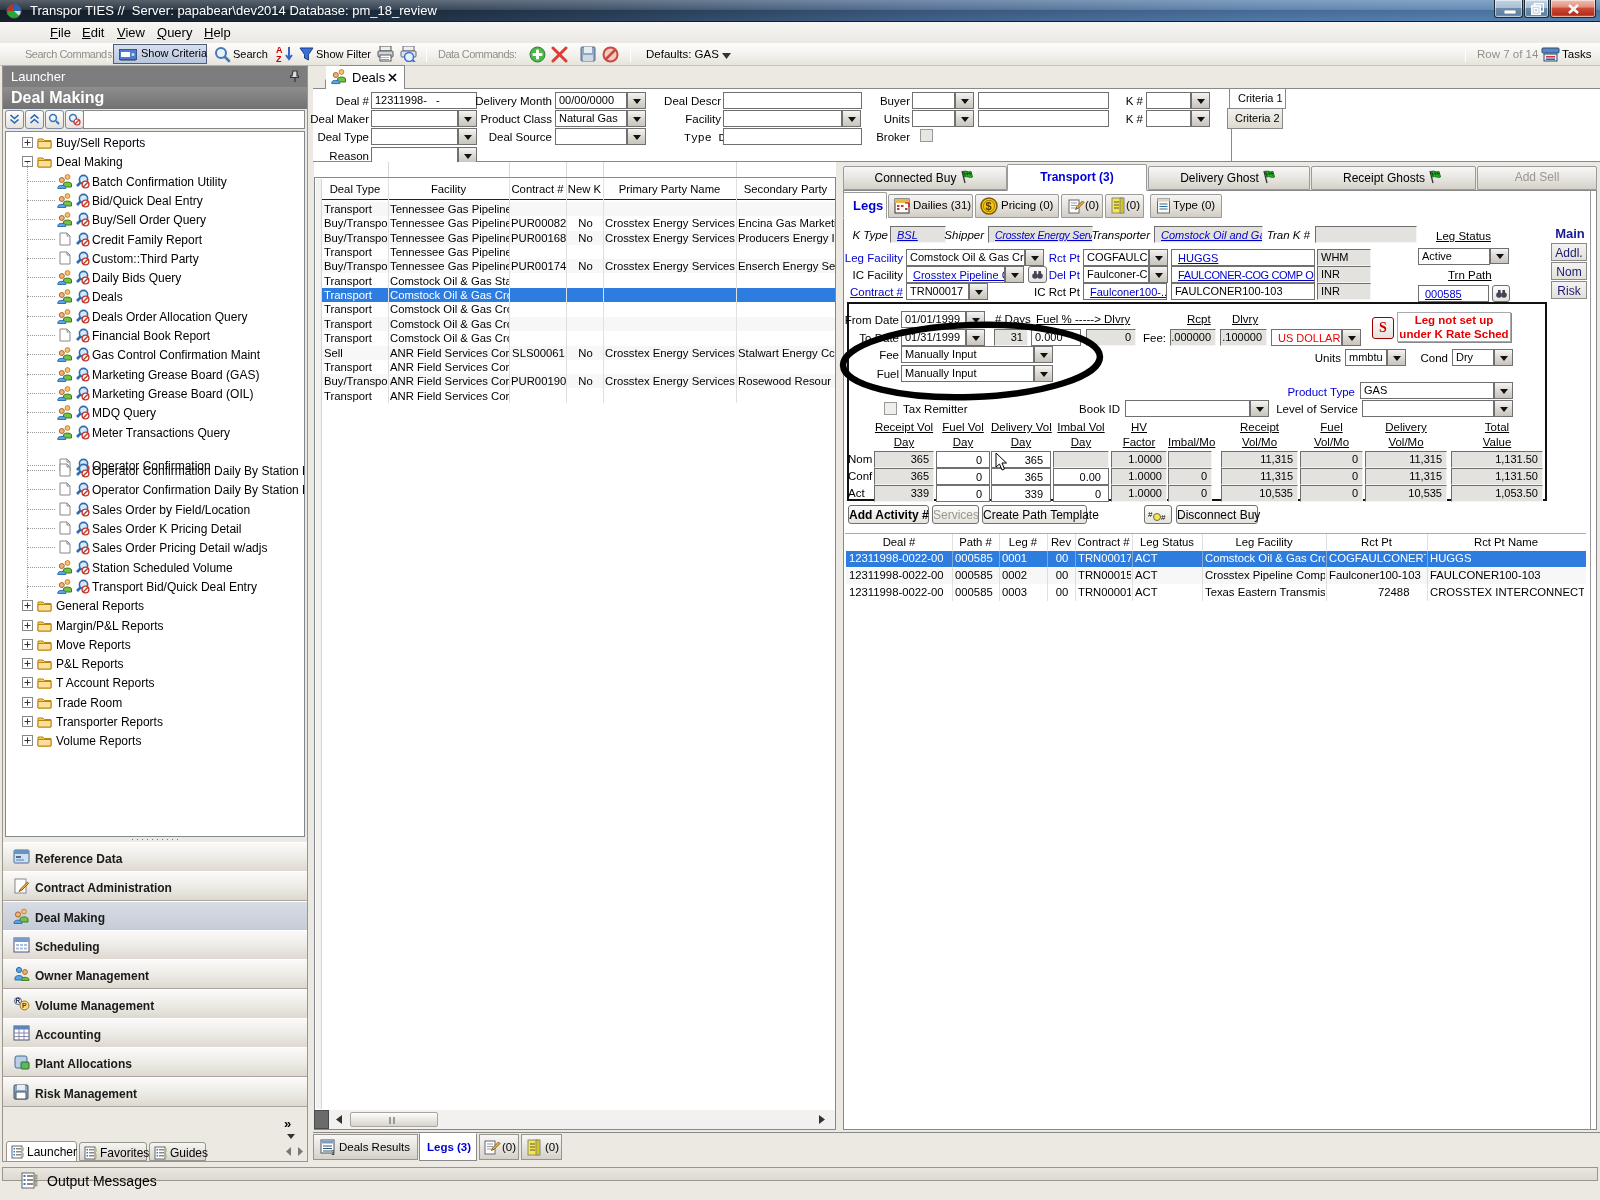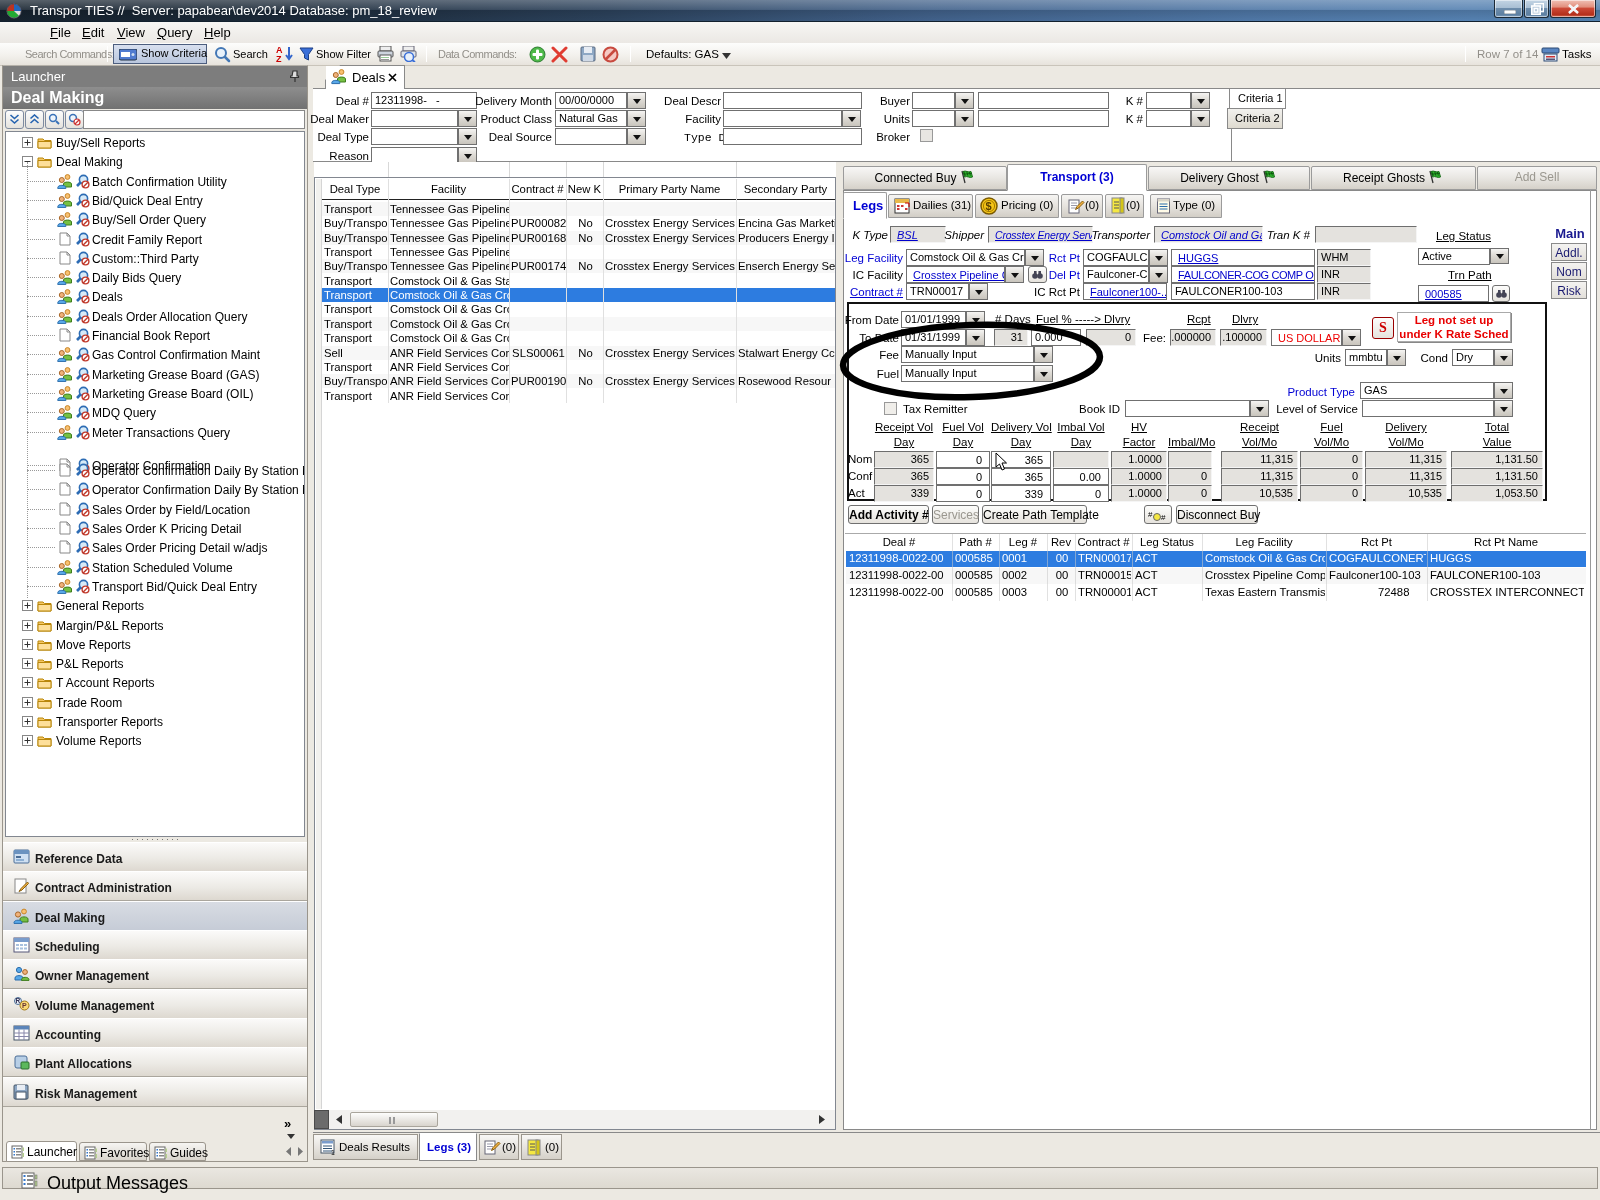--- a/index.html
+++ b/index.html
@@ -53,22 +53,22 @@
   font-size:12px; font-weight:bold; color:#1a1a1a; }
 .lbtn .ltxt { position:absolute; left:32px; top:9px; }
 .lbtn.sel { background:linear-gradient(180deg,#d8dce3,#c6ccd7); }
 #lp-tabs { position:absolute; left:0; top:1075px; width:304px; height:22px; font-size:12px; }
 .lptab { position:absolute; top:1px; height:19px; background:linear-gradient(180deg,#f6f5f2,#d9d5cd);
   border:1px solid #9a958c; border-radius:3px 3px 0 0; }
 .lptab.active { background:#fff; top:0px; height:21px; }
 .lptab .ltt { position:absolute; top:3px; left:20px; white-space:nowrap; }
 .lptab.active .ltt { top:3px; }
 
-#statusbar { position:absolute; left:2px; top:1167px; width:1596px; height:22px;
-  background:linear-gradient(180deg,#eae7e1,#ddd9d0); border:1px solid #9a958c; font-size:18px; }
+#statusbar { position:absolute; left:2px; top:1167px; width:1596px; height:14px;
+  background:linear-gradient(180deg,#eae7e1,#ddd9d0); border:1px solid #9a958c; font-size:14px; }
 
 .lbl { position:absolute; font-size:11.5px; white-space:nowrap; }
 .lblr { position:absolute; font-size:11.5px; text-align:right; white-space:nowrap; }
 .inp { position:absolute; background:#fff; border:1px solid #707070; font-size:11px; white-space:nowrap; overflow:hidden; }
 .inp span { position:absolute; left:3px; top:1px; }
 .sunk { position:absolute; background:#e4e2de; border:1px solid #888;
   border-top-color:#6e6e6e; border-left-color:#6e6e6e; border-bottom-color:#f5f5f5; border-right-color:#f5f5f5;
   font-size:11px; white-space:nowrap; overflow:hidden; }
 .sunk span { position:absolute; left:3px; top:1px; }
 .num { text-align:right; }

